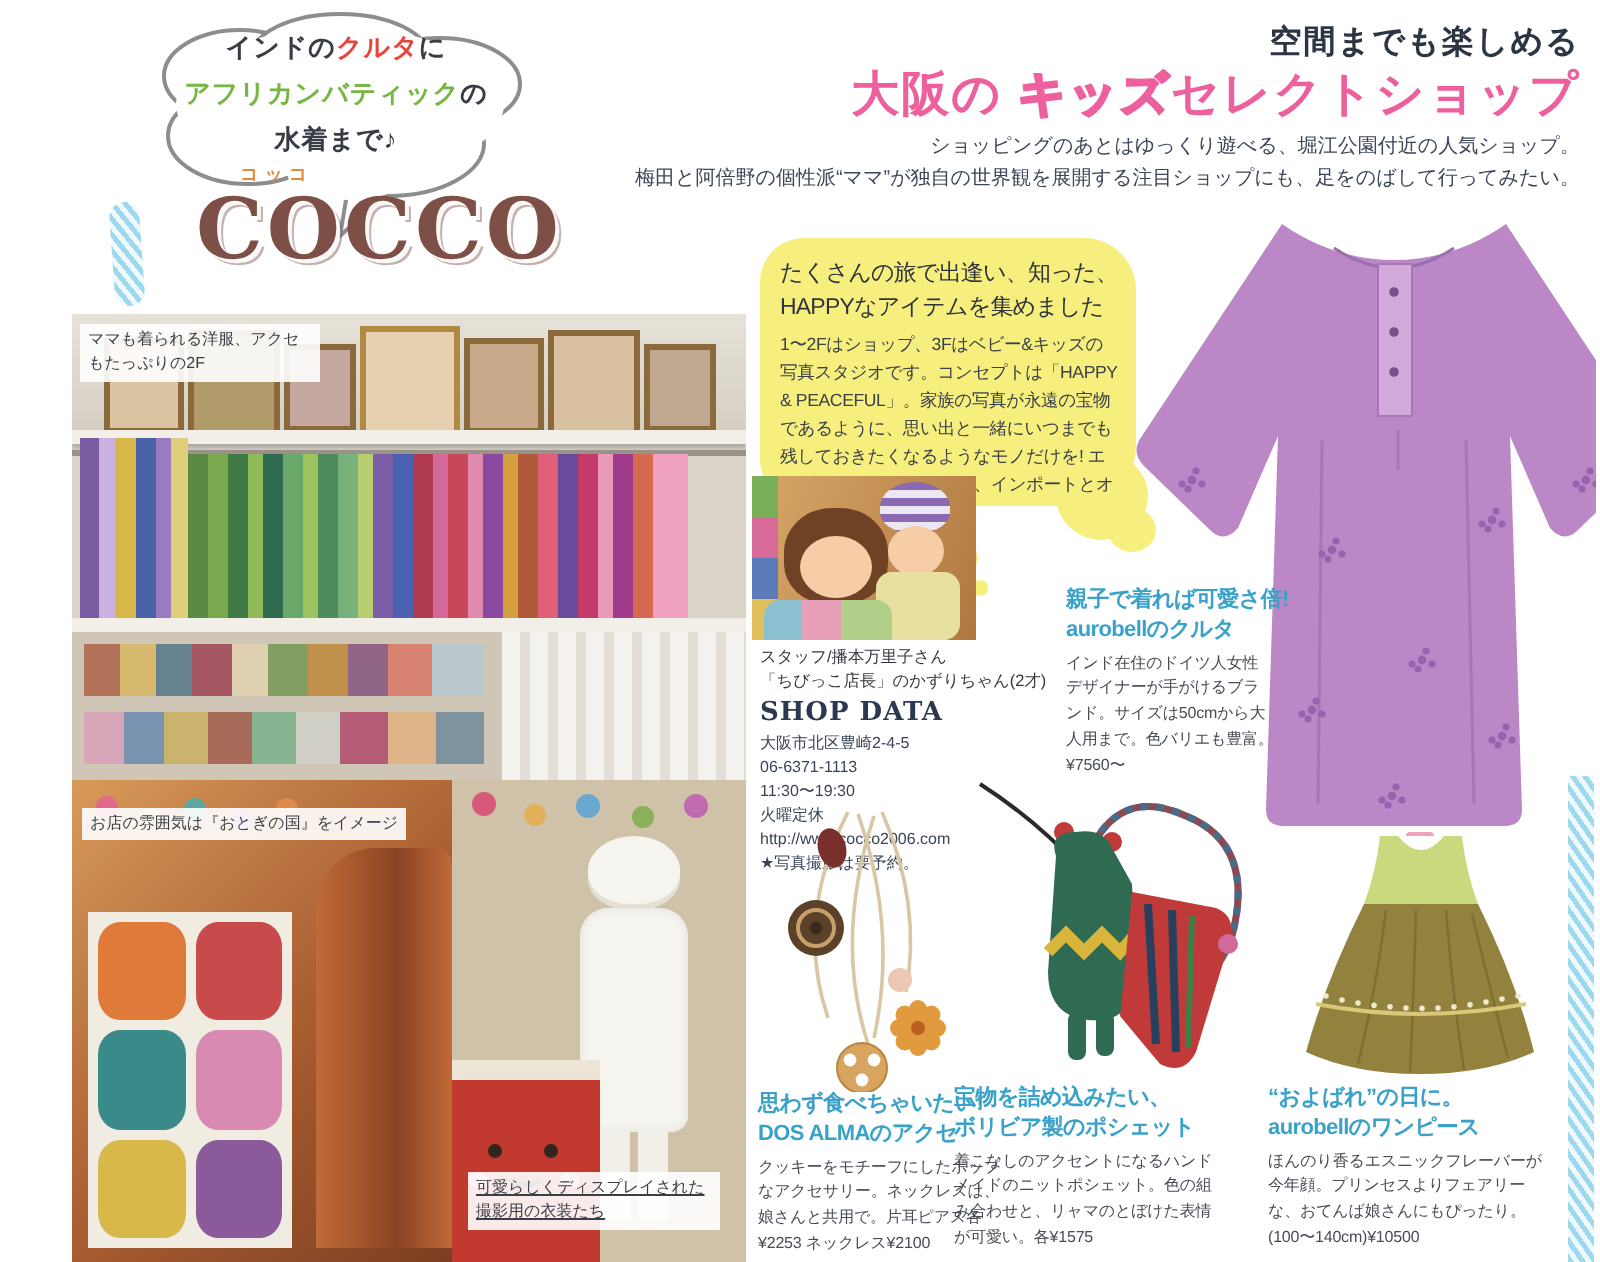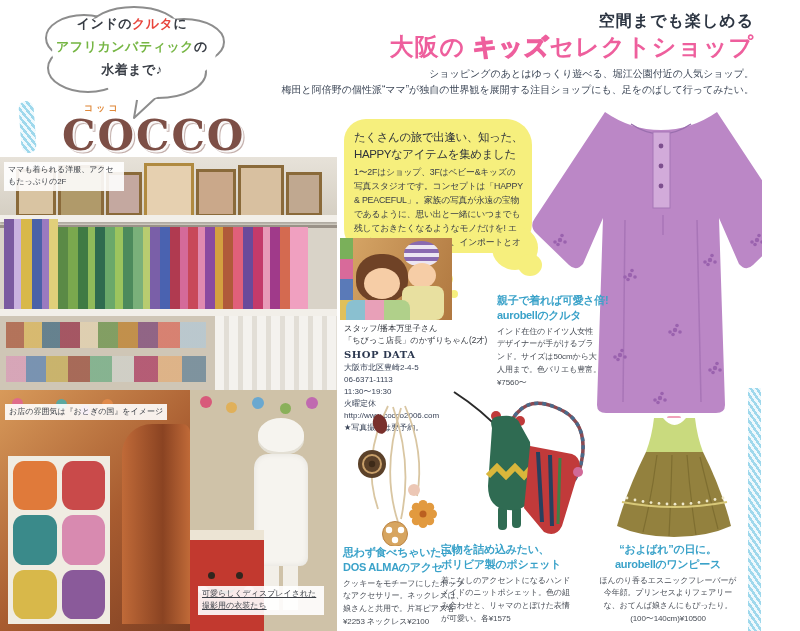--- a/index.html
+++ b/index.html
@@ -1,31 +1,31 @@
 <!DOCTYPE html>
 <html><head>
 <meta charset="utf-8">
 <style>
   html,body{margin:0;padding:0;background:#fff;}
   .page{position:relative;width:762px;height:631px;background:#fff;overflow:hidden;
-        font-family:"Liberation Sans","DejaVu Sans",sans-serif;color:#3a3f46;}
+        font-family:"Liberation Sans","DejaVu Sans",sans-serif;color:#3a3f46;margin-left:36px;}
   .abs{position:absolute;}
 
   
   .cloud{left:26px;top:0;width:212px;height:120px;}
   .cloud-text{left:36px;top:13px;width:192px;text-align:center;font-size:13px;font-weight:bold;
               line-height:1.75;color:#383d45;letter-spacing:0.5px;}
   .acc-red{color:#e8453c;} .acc-green{color:#76b644;}
 
   
   .stripe{background:repeating-linear-gradient(55deg,#9ed8ec 0 2.5px,#eef9fd 2.5px 5px);}
   .stripe-tab{left:20px;top:101px;width:15px;height:52px;border-radius:8px;transform:rotate(-4deg);}
 
   
-  .logo{left:62px;top:102px;width:200px;}
+  .logo{left:62px;top:81px;width:200px;}
   .logo-furi{font-size:9px;font-weight:bold;color:#e08a3c;letter-spacing:3px;margin-left:22px;}
   .logo-name{font-family:"DejaVu Serif","Liberation Serif",serif;font-weight:bold;font-size:42px;
              color:#7d4f46;letter-spacing:2px;line-height:1;text-shadow:2px 2px 0 rgba(255,255,255,.9),3px 3px 0 rgba(125,79,70,.45);}
 
   
   .kicker{top:11px;right:8px;font-size:16px;font-weight:bold;color:#2c3542;letter-spacing:1px;}
   .title{top:31px;right:8px;font-size:24px;font-weight:bold;color:#ee5f9d;letter-spacing:1px;white-space:nowrap;}
   .title .outl{color:#f9c2d8;-webkit-text-stroke:1.3px #ee5f9d;}
   .lead{top:66px;right:8px;font-size:10px;color:#3c4656;line-height:1.55;text-align:right;}
 
@@ -88,31 +88,31 @@
     background:repeating-linear-gradient(#8a6ab0 0 4px,#ece6f2 4px 8px);}
   .sp-cface{position:absolute;left:68px;top:25px;width:28px;height:25px;background:#f6cda6;border-radius:50%;}
   .sp-cbody{position:absolute;left:62px;top:48px;width:42px;height:34px;background:#e8e0a0;border-radius:8px;}
   .sp-mbody{position:absolute;left:6px;top:62px;width:64px;height:20px;border-radius:8px 8px 0 0;
     background:linear-gradient(90deg,#8ac0d0 0 30%,#e8a0b8 30% 60%,#b0d08a 60% 100%);}
 
   .staff-cap{left:344px;top:323px;width:190px;font-size:8.2px;color:#33373f;line-height:1.5;}
 
   
   .shopdata{left:344px;top:349px;width:150px;}
-  .sd-title{font-family:"DejaVu Serif","Liberation Serif",serif;font-weight:bold;font-size:10px;
+  .sd-title{font-family:"DejaVu Serif","Liberation Serif",serif;font-weight:bold;font-size:13px;
             color:#2c3850;letter-spacing:0.5px;margin-bottom:2px;}
   .sd-line{font-size:8px;color:#3a4458;line-height:1.5;}
 
   
   .ihead{font-weight:bold;color:#3aa2c9;font-size:11px;line-height:1.35;letter-spacing:-0.3px;white-space:nowrap;}
   .ibody{font-size:8px;color:#474c55;line-height:1.6;letter-spacing:-0.1px;margin-top:3px;}
   .item-kurta{left:497px;top:293px;width:104px;}
   .item-acce{left:343px;top:545px;width:124px;}
   .item-poch{left:441px;top:542px;width:132px;}
-  .item-dress{left:598px;top:542px;width:140px;text-align:center;}
+  .item-dress{left:598px;top:542px;width:140px;}
 
   
   .ribbon{left:748px;top:388px;width:13px;height:243px;}
 </style>
 </head>
 <body>
 
 <div class="page">
 
   <svg class="abs cloud" viewBox="0 0 212 120">

